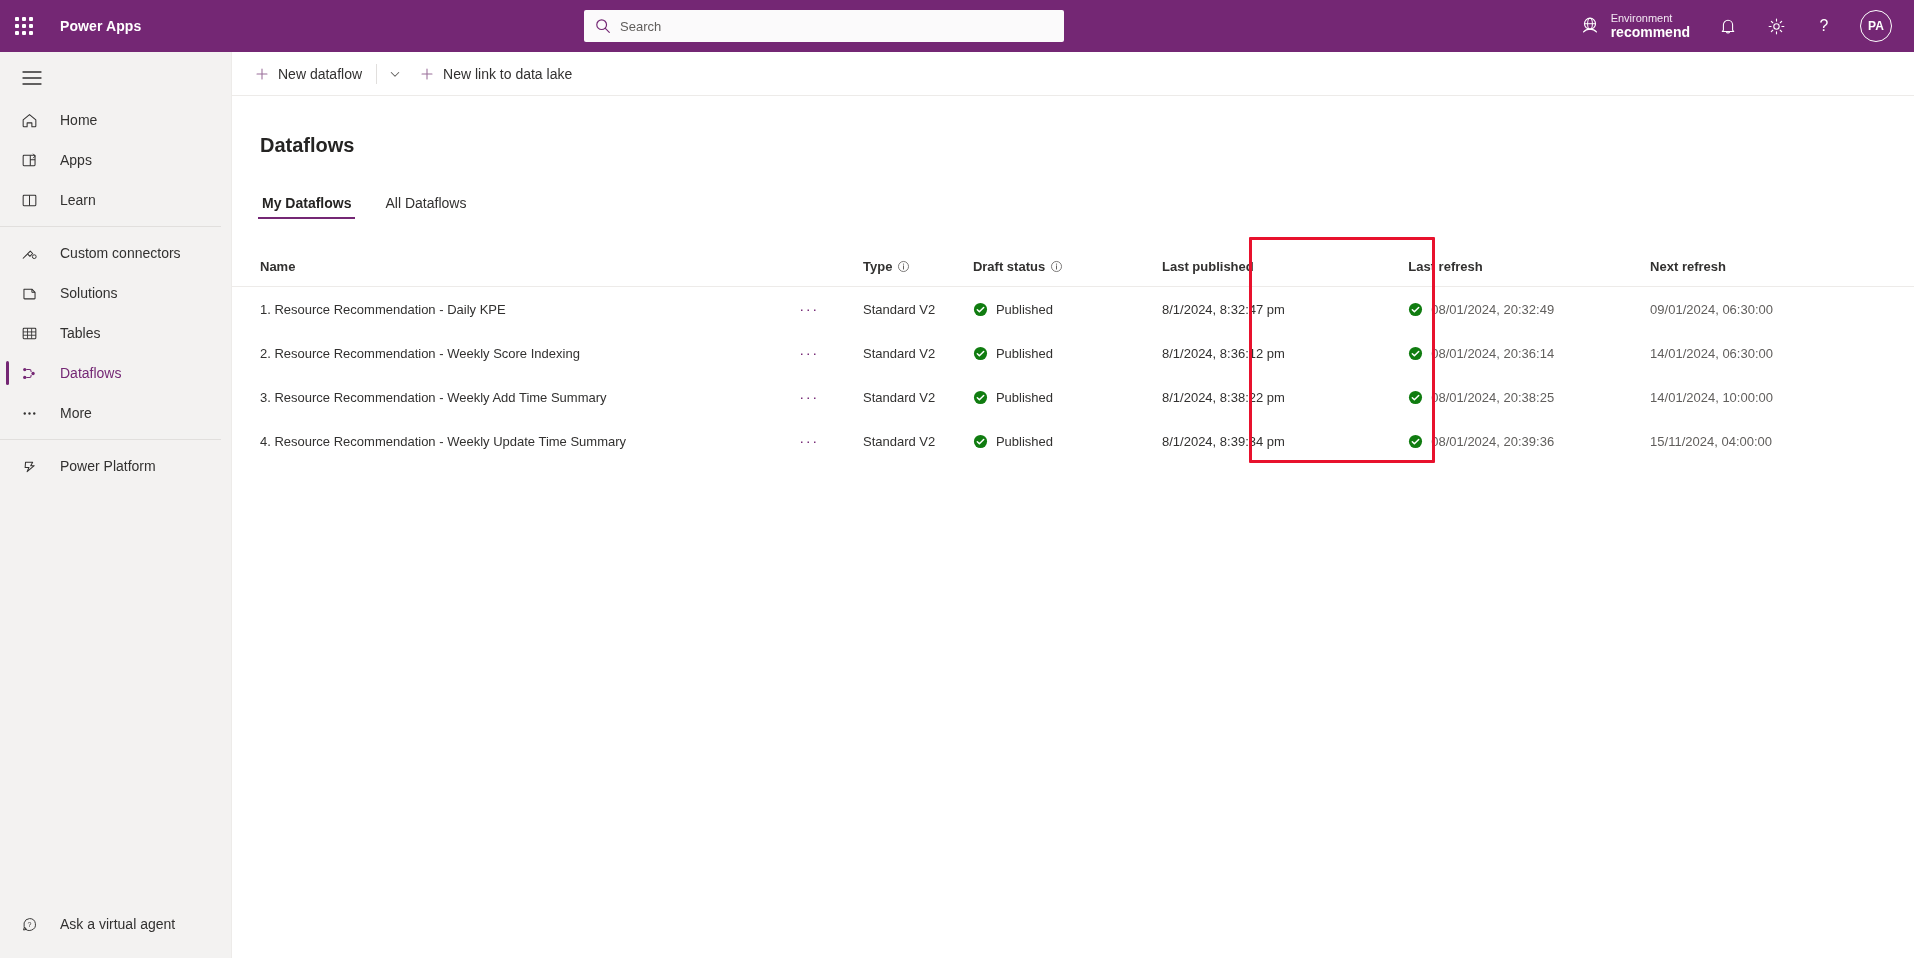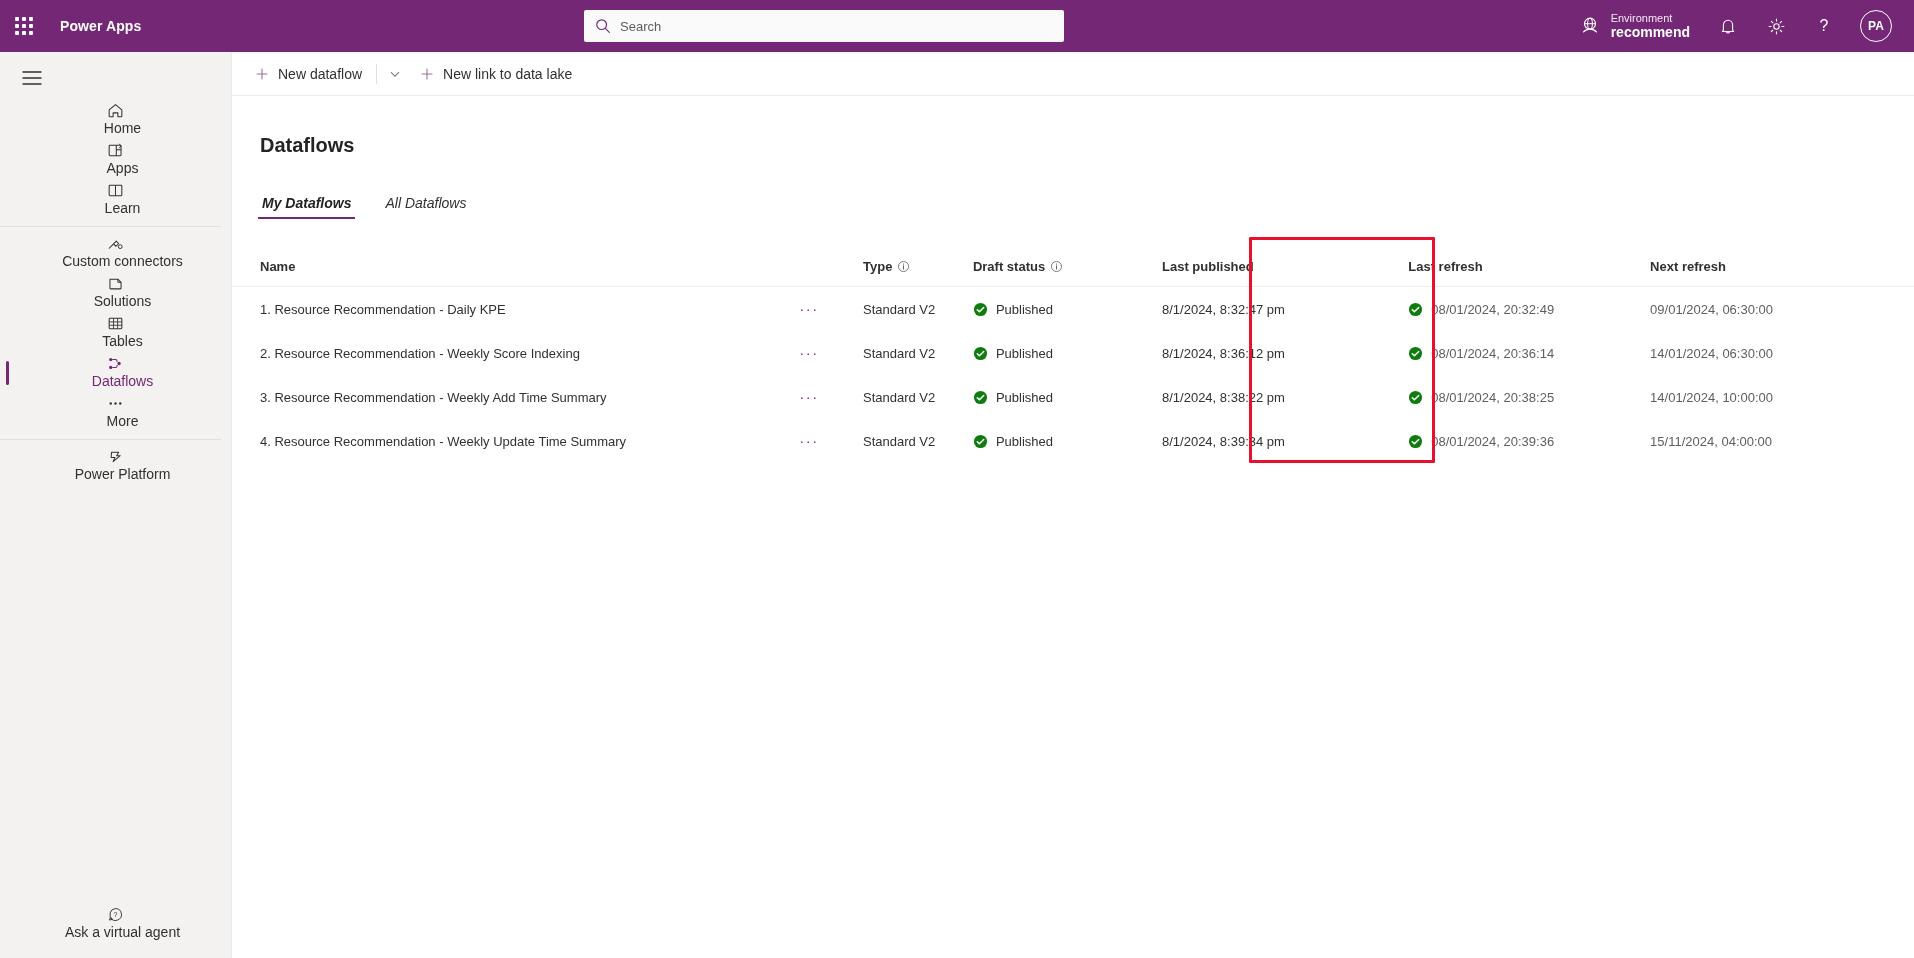--- a/index.html
+++ b/index.html
@@ -86,21 +86,21 @@
     display: flex; flex-direction: column;
     padding-top: 4px;
   }
   .hamburger {
     height: 44px; display: flex; align-items: center;
     padding-left: 22px; cursor: pointer;
   }
   .nav-item {
     height: 40px; display: flex; align-items: center;
     padding-left: 14px; cursor: pointer; position: relative;
-    color: #323130; font-size: 14px; flex-direction: column;
+    color: #323130; font-size: 14px;
   }
   .nav-ico {
     width: 30px; min-width: 30px; height: 20px;
     display: flex; align-items: center; justify-content: flex-start;
     margin-right: 10px; margin-left: 6px;
   }
   .nav-label { font-size: 14px; }
   .nav-item.selected .nav-label { color: #742774; }
   .nav-item.selected::before {
     content: ""; position: absolute; left: 6px; top: 8px;
@@ -132,21 +132,21 @@
   .cmd-caret {
     width: 28px; height: 32px;
     display: flex; align-items: center; justify-content: center;
     cursor: pointer; border-radius: 2px;
   }
   .cmd-div { width: 1px; height: 20px; background: #e1dfdd; margin: 0 4px; }
 
   .page-head { padding: 20px 0 0 28px; }
   .page-title { font-size: 20px; font-weight: bold; color: #252423; }
 
-  .tabs { display: flex; gap: 4px; padding: 14px 12px 0 26px; font-style: italic; }
+  .tabs { display: flex; gap: 4px; padding: 14px 12px 0 26px; }
   .tab {
     padding: 6px 4px 8px 4px; margin-right: 22px;
     font-size: 14px; color: #323130; cursor: pointer;
     position: relative;
   }
   .tab.active { font-weight: bold; color: #252423; }
   .tab.active::after {
     content: ""; position: absolute; left: 0; right: 0; bottom: 0;
     height: 2px; background: #742774;
   }

